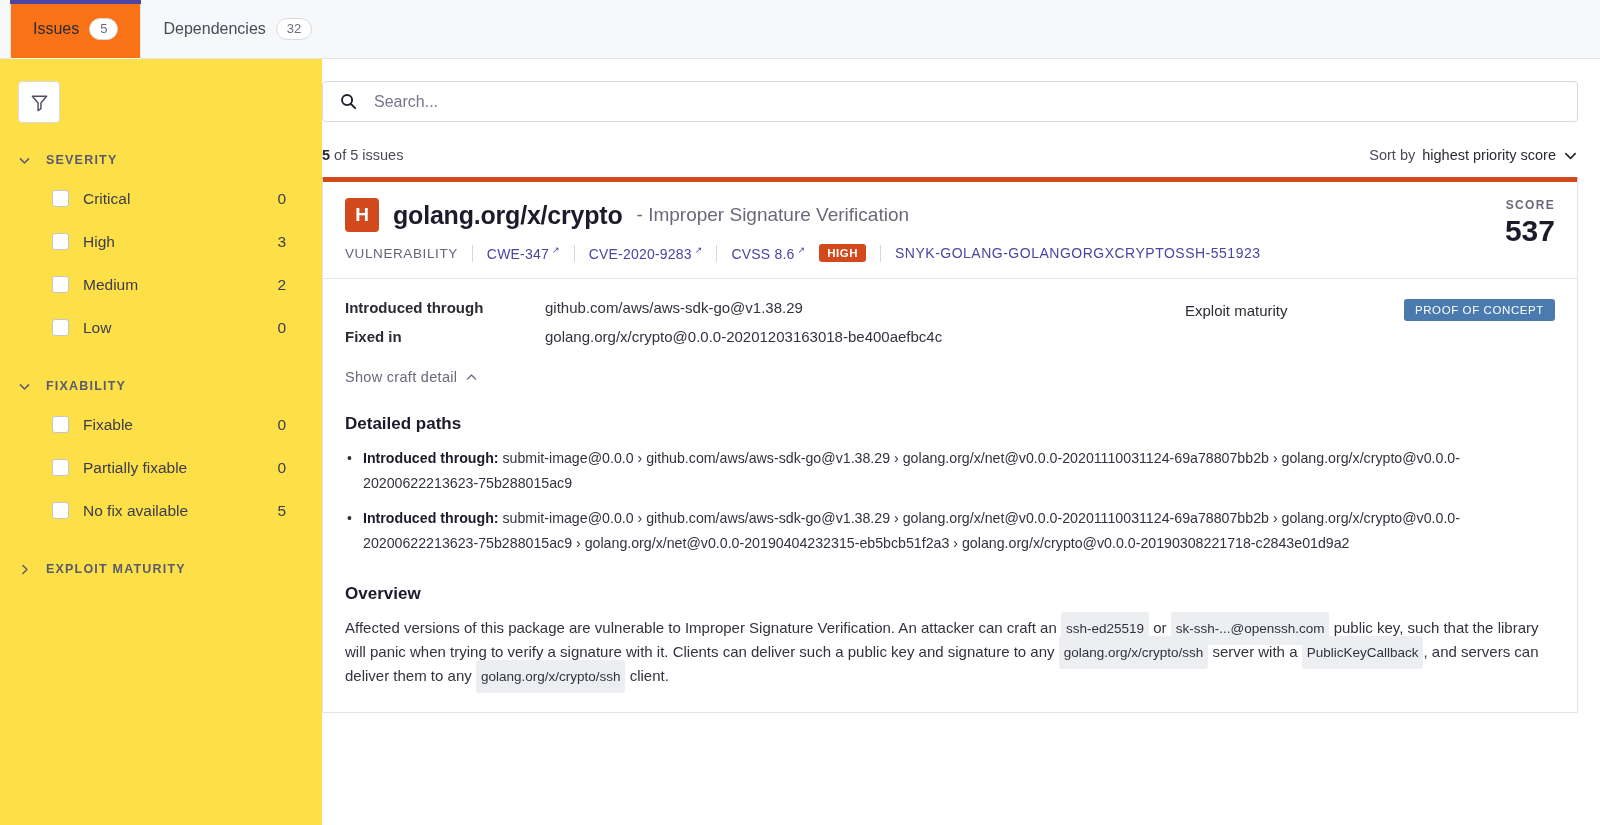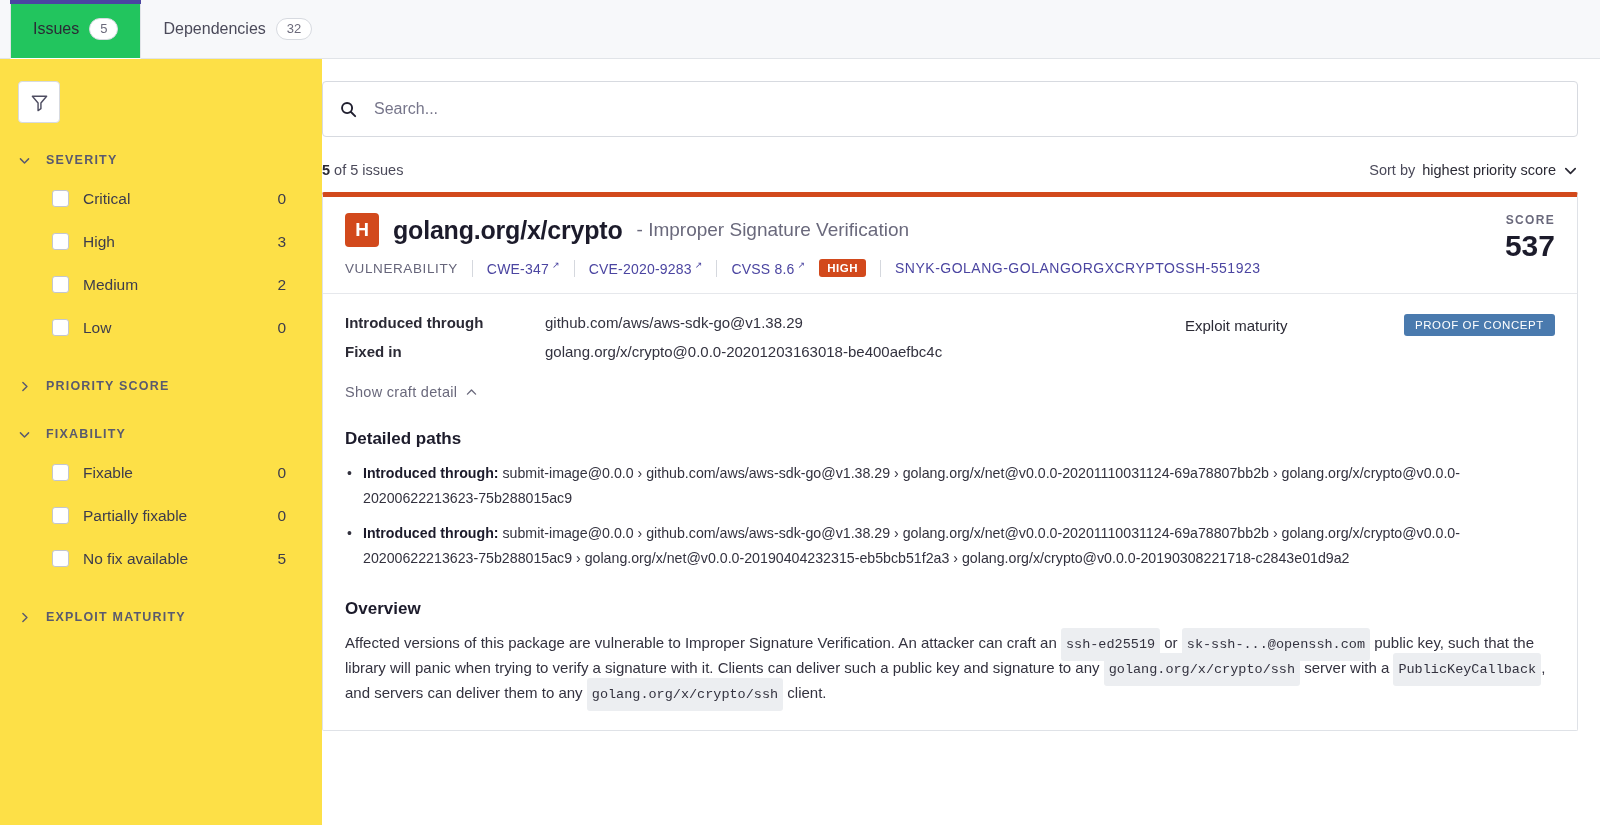--- a/index.html
+++ b/index.html
@@ -24,21 +24,21 @@
   .tab {
     display: flex; align-items: center; gap: 10px;
     padding: 0 22px;
     font-size: 16px;
     color: #4b4a5a;
     position: relative;
     cursor: pointer;
     background: transparent;
   }
   .tab.active {
-    background: #22c55e;
+    background: #f97316;
     color: #2b2a35;
     border-left: 1px solid #e1e4e8;
     border-right: 1px solid #e1e4e8;
     margin-bottom: -1px;
     border-bottom: 1px solid #ffffff;
   }
   .tab.active::before {
     content: "";
     position: absolute;
     left: -1px; right: -1px; top: 0;
@@ -105,21 +105,21 @@
     margin-left: 14px;
     font-size: 15.5px;
     color: #3d3c4c;
     flex: 1;
   }
   .facet-count { font-size: 15.5px; color: #3d3c4c; }
 
   
   .main { flex: 1; padding: 22px 22px 0 0; min-width: 0; }
   .search-wrap {
-    height: 56px;
+    height: 41px;
     border: 1px solid #d7dae0;
     border-radius: 4px;
     background: #fff;
     display: flex; align-items: center;
     padding: 0 16px;
   }
   .search-input {
     border: 0; outline: 0;
     font-size: 16px;
     font-family: inherit;
@@ -251,21 +251,21 @@
     content: "\2022";
     position: absolute; left: 2px; top: 0;
     color: #33323f; font-size: 14px;
   }
   .path-lead { font-weight: 700; color: #1c1b2b; }
 
   .ov-link { color: #4b45a1; text-decoration: none; cursor: pointer; }
   .ov-first { font-size: 15px; color: #33323f; margin: 0 0 16px 0; }
   .ov-body { font-size: 15px; line-height: 23px; color: #33323f; margin: 0; }
   code {
-    font-family: Liberation Mono, monospace;
+    font-family: Liberation Sans, sans-serif;
     background: #eceef1;
     border-radius: 3px;
     padding: 9px 5px;
     font-size: 13.5px;
     color: #33323f;
   }
 
   svg { display: block; }
 </style>
 </head>
@@ -320,30 +320,20 @@
           <span class="facet-count">2</span>
         </div>
         <div class="facet-row">
           <span class="cbx"></span>
           <span class="facet-label">Low</span>
           <span class="facet-count">0</span>
         </div>
       </div>
     </section>
 
-    <section class="facet">
-      <div class="facet-head">
-        <span class="chev">
-          <svg width="13" height="13" viewBox="0 0 16 16" fill="none" stroke="#5a5a6e" stroke-width="1.8" stroke-linecap="round" stroke-linejoin="round">
-              <path d="M6 3l5 5-5 5"></path>
-            </svg>
-        </span>
-        <span class="facet-title">PRIORITY SCORE</span>
-      </div>
-    </section>
 
     <section class="facet">
       <div class="facet-head">
         <span class="chev">
           <svg width="13" height="13" viewBox="0 0 16 16" fill="none" stroke="#5a5a6e" stroke-width="1.8" stroke-linecap="round" stroke-linejoin="round">
               <path d="M3 6l5 5 5-5"></path>
             </svg>
         </span>
         <span class="facet-title">FIXABILITY</span>
       </div>

